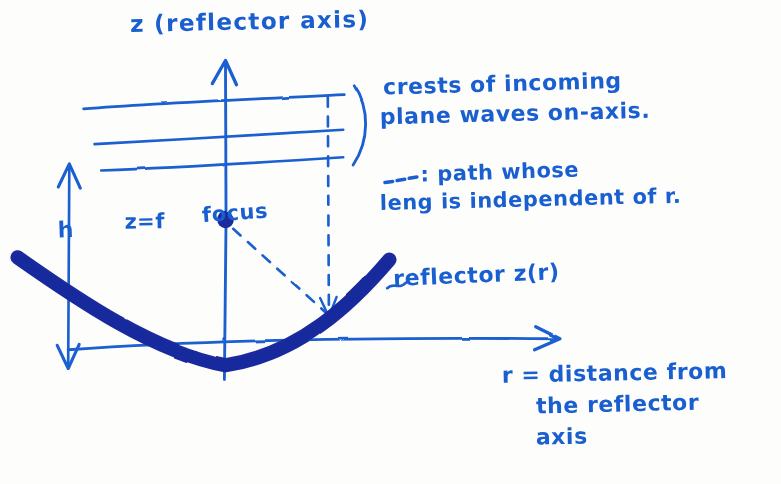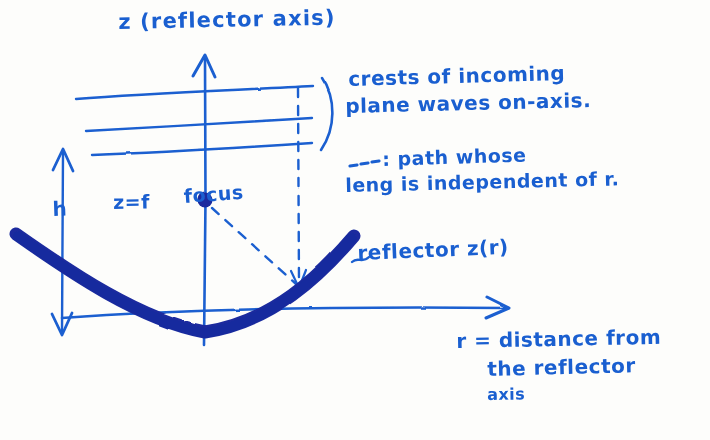--- a/index.html
+++ b/index.html
@@ -38,21 +38,21 @@
   .t-title      { left: 118px; top: 10px;  font-size: 21px; transform: rotate(-1.2deg); letter-spacing: 1.2px; }
   .t-crests     { left: 348px; top: 68px;  font-size: 20px; transform: rotate(-1.6deg); }
   .t-pathnote   { left: 382px; top: 148px; font-size: 19px; transform: rotate(-1.8deg); }
   .t-pathnote2  { left: 345px; top: 174px; font-size: 19px; transform: rotate(-1.4deg); }
   .t-zf         { left: 113px; top: 191px; font-size: 19px; transform: rotate(-1.0deg); }
   .t-focus      { left: 183px; top: 185px; font-size: 19px; transform: rotate(-4deg); }
   .t-h          { left: 52px;  top: 198px; font-size: 20px; transform: rotate(-2deg); }
   .t-reflector  { left: 357px; top: 242px; font-size: 20px; transform: rotate(-2.4deg); }
   .t-raxis1     { left: 456px; top: 330px; font-size: 20px; transform: rotate(-1.2deg); }
   .t-raxis2     { left: 487px; top: 358px; font-size: 20px; transform: rotate(-1.4deg); }
-  .t-raxis3     { left: 487px; top: 386px; font-size: 16px; transform: rotate(-0.8deg); }
+  .t-raxis3     { left: 487px; top: 386px; font-size: 20px; transform: rotate(-0.8deg); }
 </style>
 </head>
 <body>
 
 <div id="canvas-wrap">
 
   <svg id="sketch" viewBox="0 0 710 440">
     <defs>
       <filter id="rough" x="-20%" y="-20%" width="140%" height="140%">
         <feTurbulence type="fractalNoise" baseFrequency="0.028" numOctaves="3" seed="7" result="n"></feTurbulence>

